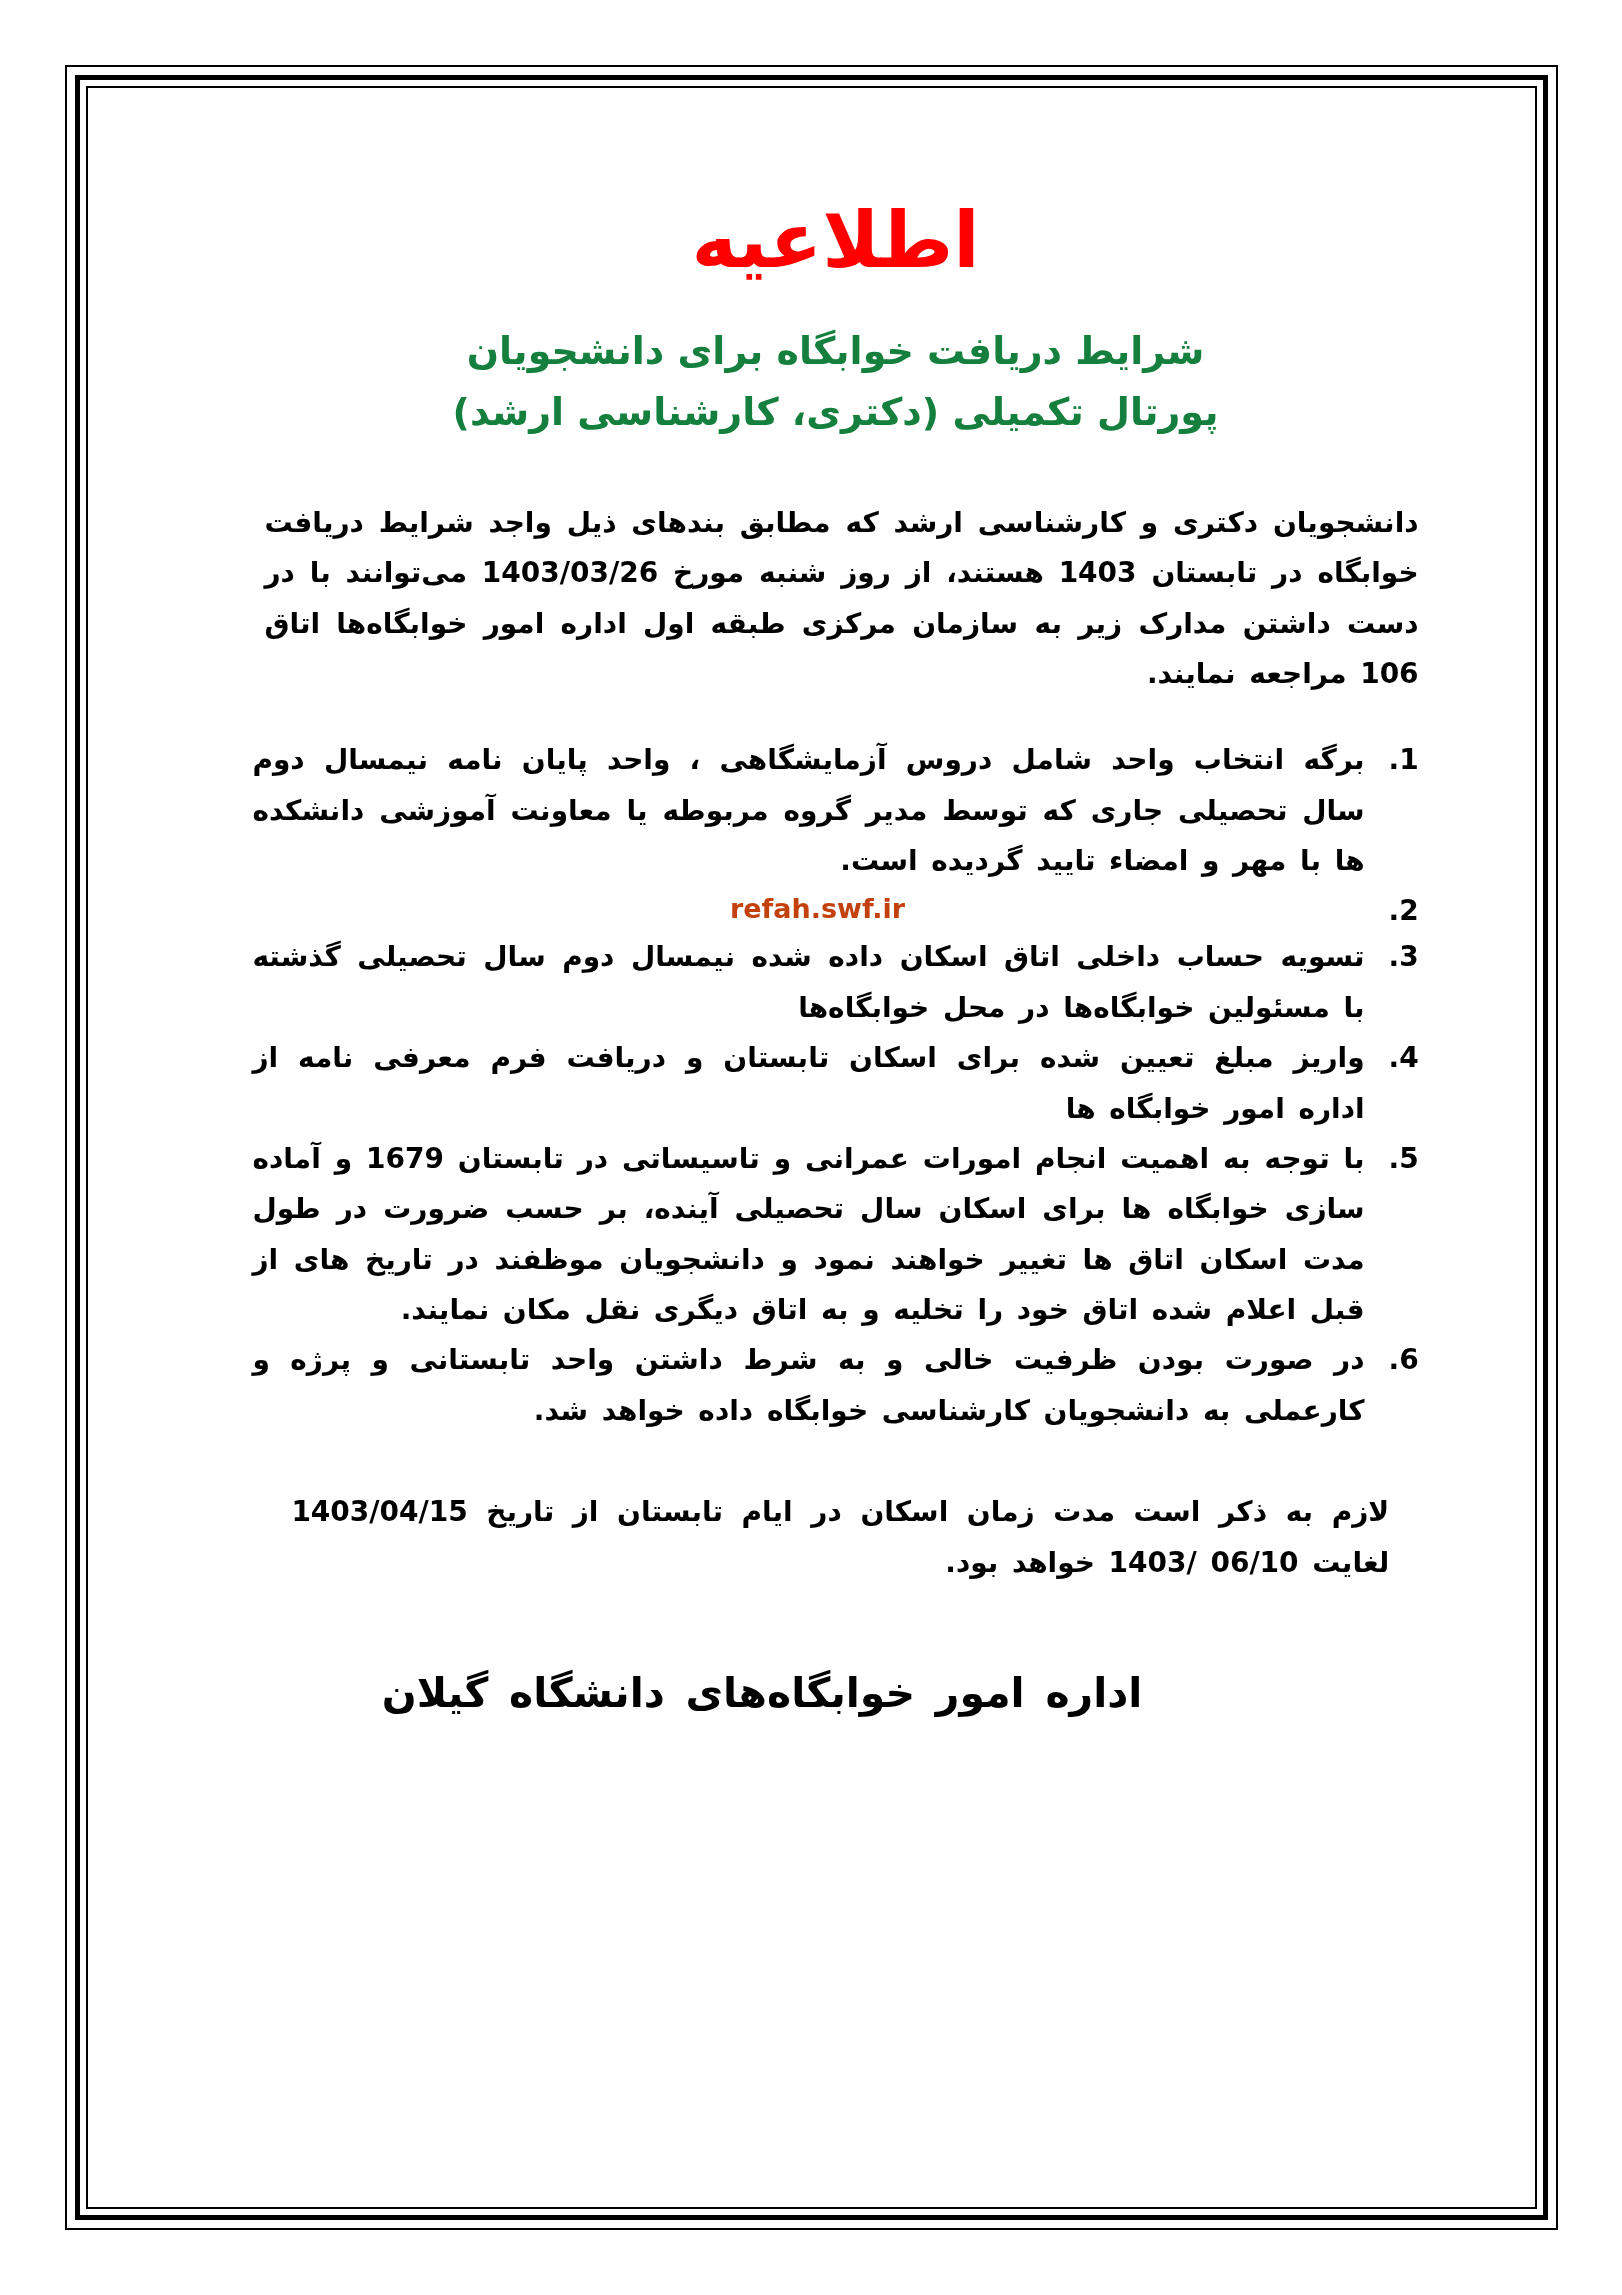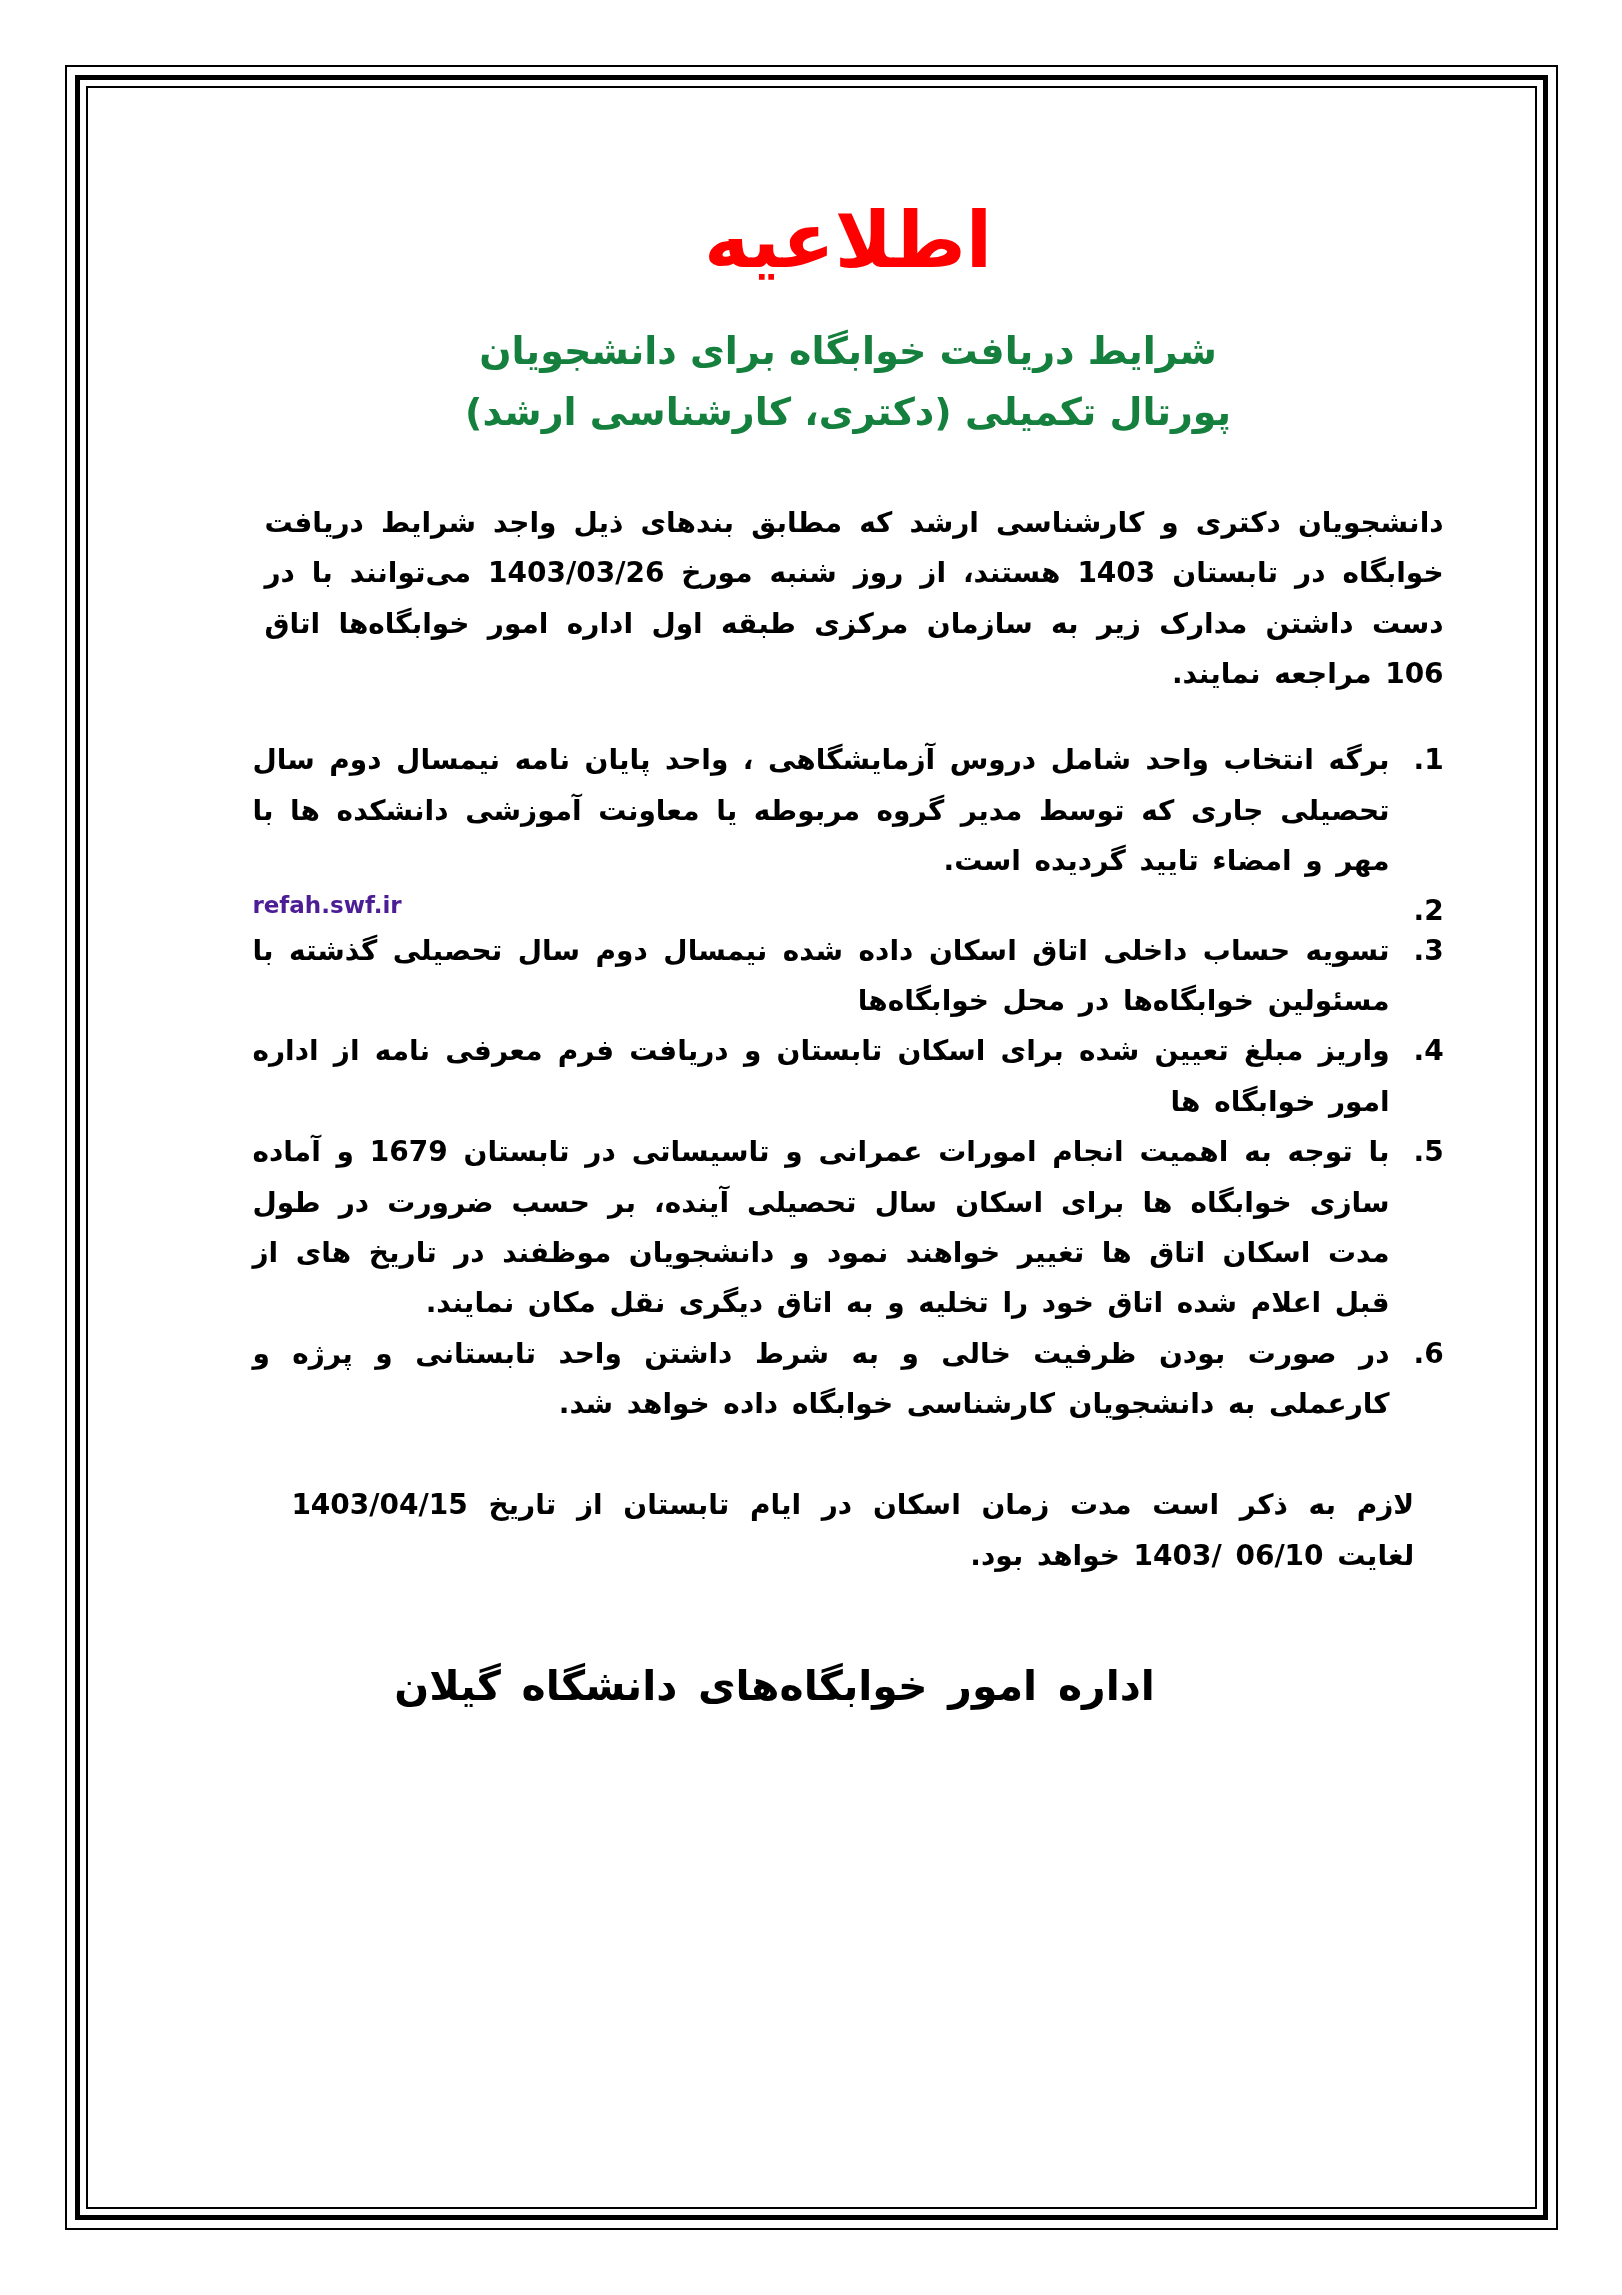--- a/index.html
+++ b/index.html
@@ -28,21 +28,21 @@
   }
   .frame-inner {
     position: absolute;
     inset: 6.5px;
     border: 2px solid #000000;
     overflow: hidden;
   }
   .content {
     position: absolute;
     inset: 0;
-    padding: 105px 91px 0 164px;
+    padding: 105px 116px 0 164px;
     direction: rtl;
   }
   .title {
     margin: 0;
     text-align: center;
     color: #ff0000;
     font-size: 77px;
     line-height: 1.25;
     letter-spacing: 1.3px;
   }
@@ -74,24 +74,24 @@
     text-align: justify;
     word-spacing: 3.9px;
   }
   .item .num {
     position: absolute;
     right: 0;
     top: 0;
     width: 52px;
   }
   .link-line {
-    color: #4c1d95;
-    text-align: left;
+    color: #c2410c;
+    text-align: center;
     padding-right: 36px;
-    font-size: 23px;
+    font-size: 27px;
     line-height: 1.7;
   }
   .note {
     margin: 51px 29.4px 0 39px;
     font-size: 28px;
     line-height: 1.8;
     text-align: justify;
     word-spacing: 3.9px;
   }
   .footer {

